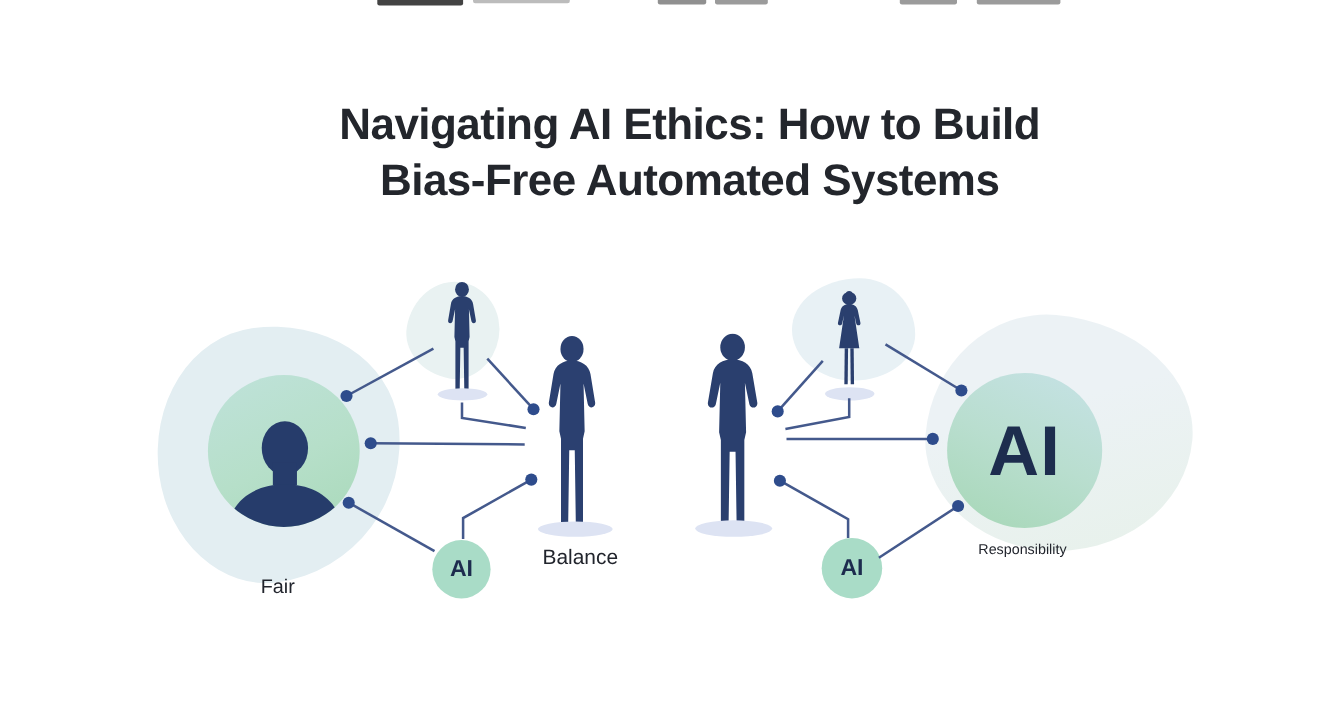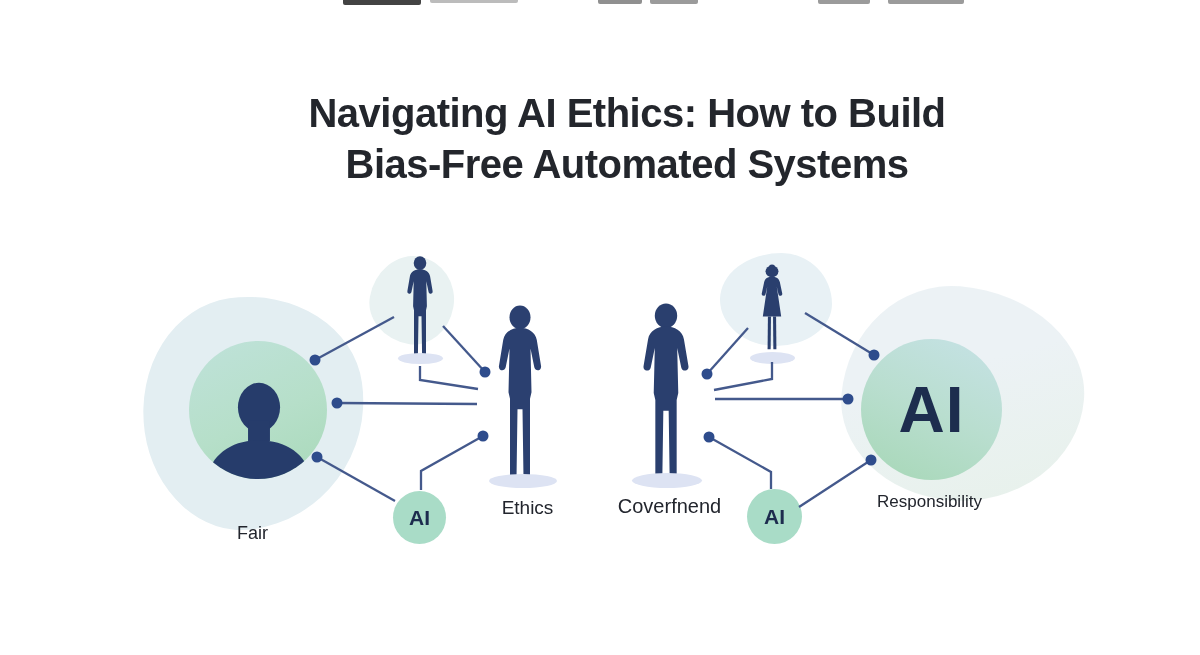--- a/index.html
+++ b/index.html
@@ -43,21 +43,21 @@
   }
   .ai-small-left{left:393px;top:491px;width:53px;height:53px;}
   .ai-small-right{left:747px;top:489px;width:55px;height:55px;}
   
   .shadow{position:absolute;background:#dde3f3;border-radius:50%;}
   
   .node-label{position:absolute;text-align:center;color:#22252d;}
   .lbl-fair{left:200px;top:491px;width:105px;font-size:18px;margin-top:32px;}
   .lbl-balance{left:465px;top:497px;width:125px;font-size:19px;}
   .lbl-gov{left:597px;top:495px;width:145px;font-size:20px;}
-  .lbl-resp{left:847px;top:492px;width:165px;font-size:17px;}
+  .lbl-resp{left:847px;top:492px;width:165px;font-size:13px;}
   svg{display:block;}
   .overlay{position:absolute;left:0;top:0;pointer-events:none;}
 </style>
 </head>
 <body>
 
 <div class="stage">
 
   <div class="artifact" style="left:343px;width:78px;height:5px;opacity:.85;"></div>
   <div class="artifact" style="left:430px;width:88px;height:3px;opacity:.30;"></div>
@@ -156,17 +156,16 @@
       <circle cx="483" cy="436" r="5.5"></circle>
       <circle cx="707" cy="374" r="5.5"></circle>
       <circle cx="709" cy="437" r="5.5"></circle>
       <circle cx="848" cy="399" r="5.5"></circle>
       <circle cx="871" cy="460" r="5.5"></circle>
       <circle cx="874" cy="355" r="5.5"></circle>
     </g>
   </svg>
 
   <div class="node-label lbl-fair">Fair</div>
-  <div class="node-label lbl-balance">Ethics</div>
-  <div class="node-label lbl-gov">Coverfnend</div>
+  <div class="node-label lbl-balance">Balance</div>
   <div class="node-label lbl-resp">Responsibility</div>
 
 </div>
 
 </body></html>

